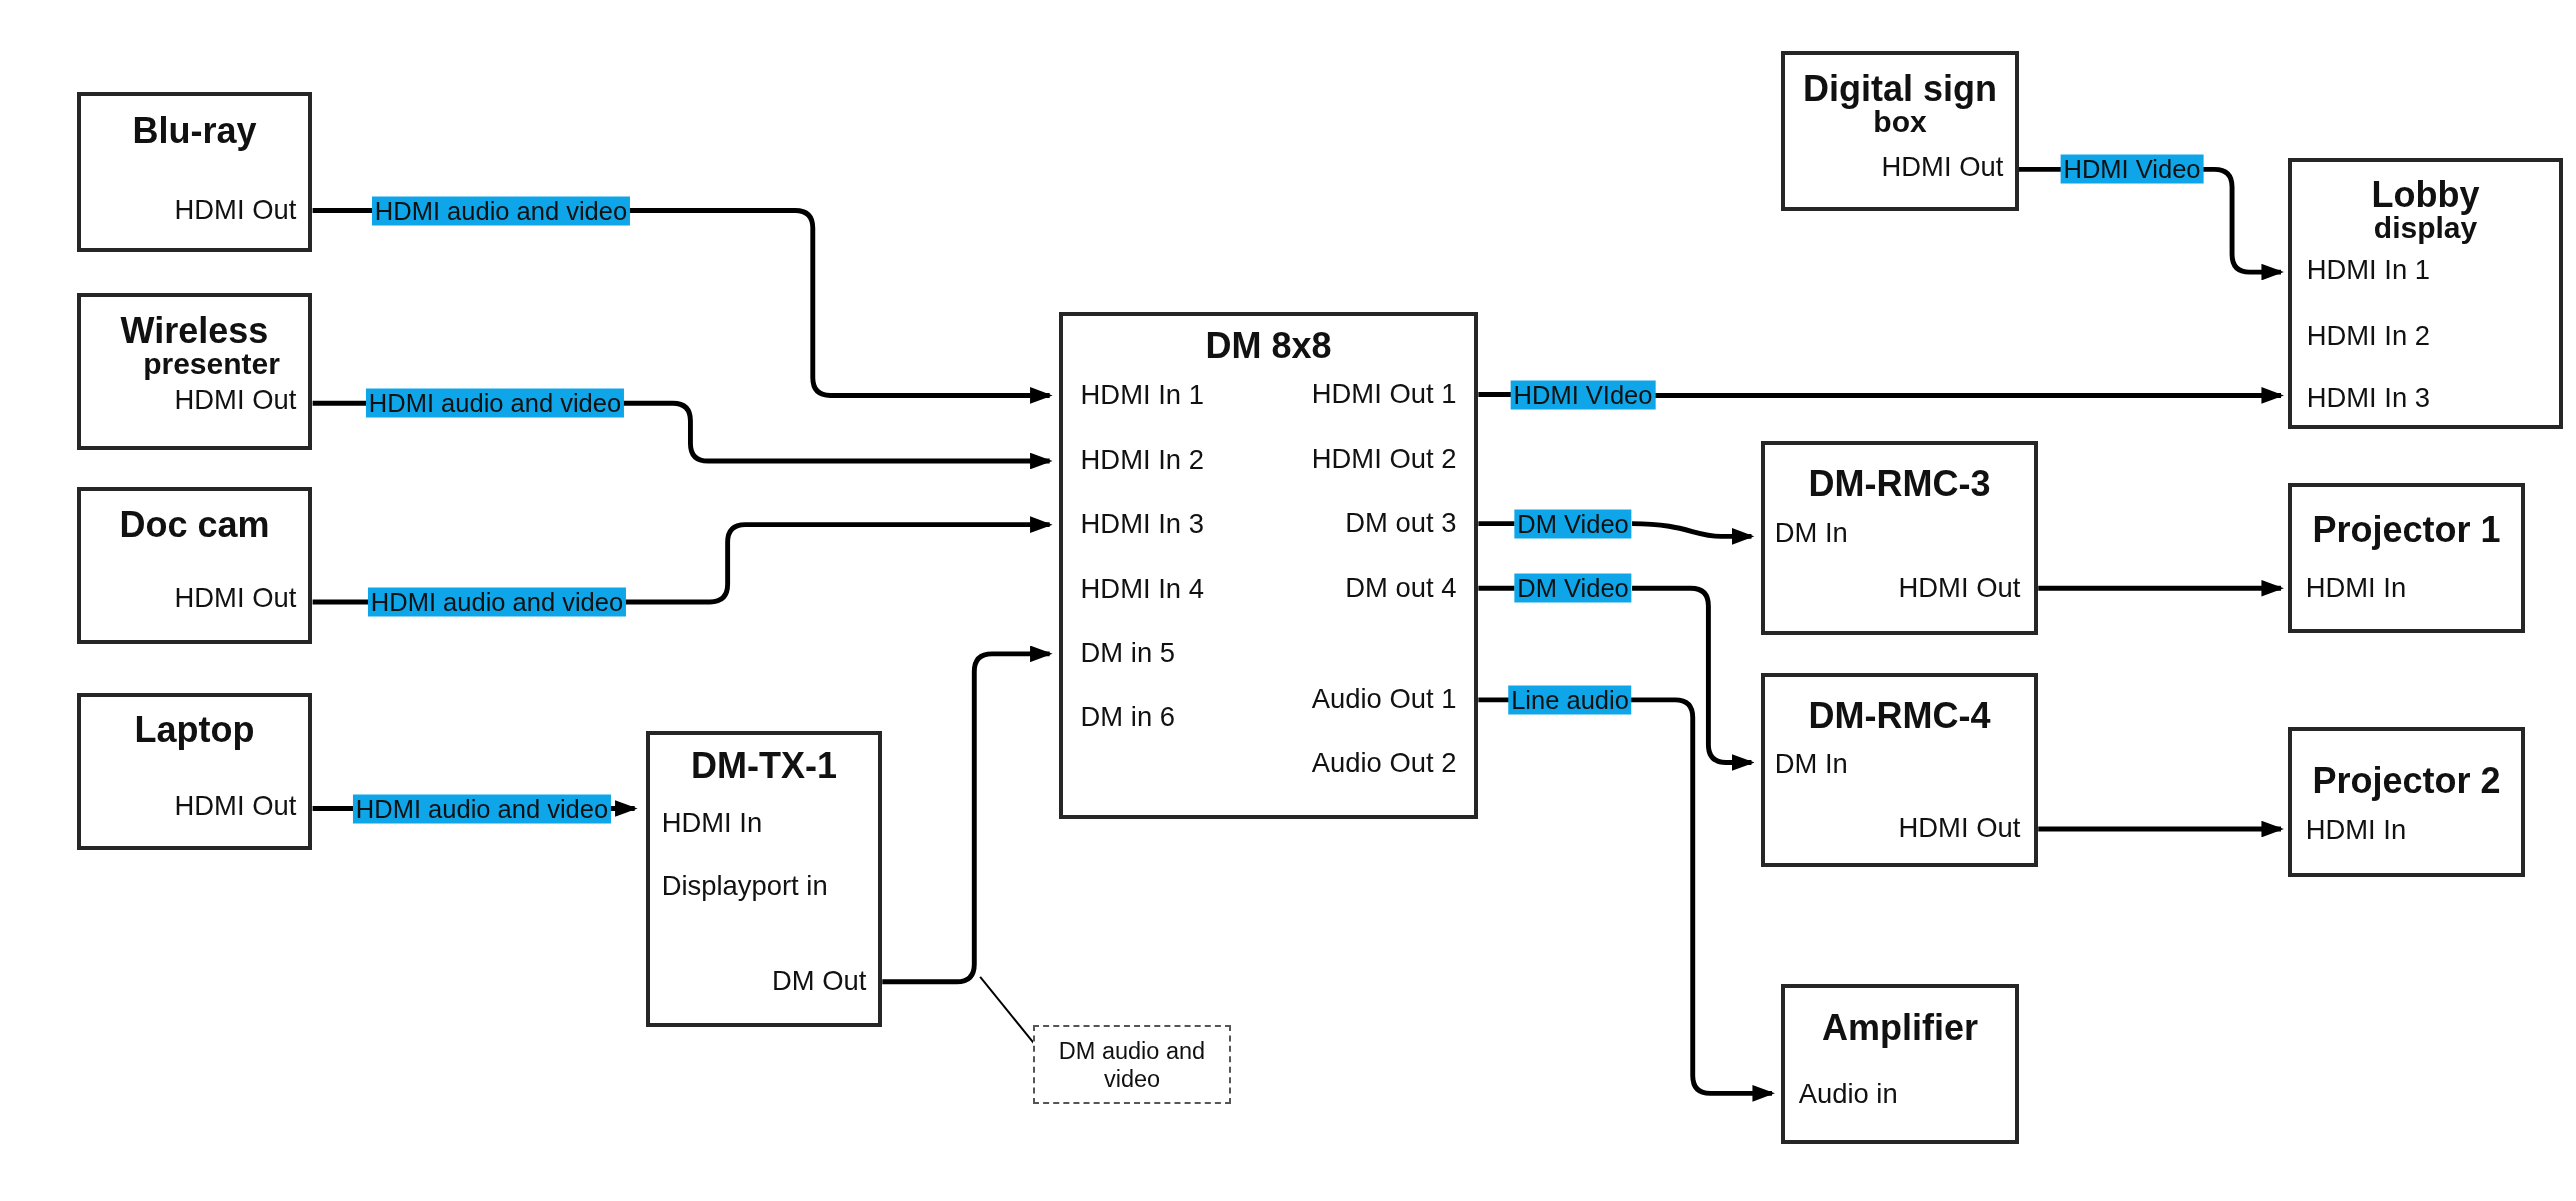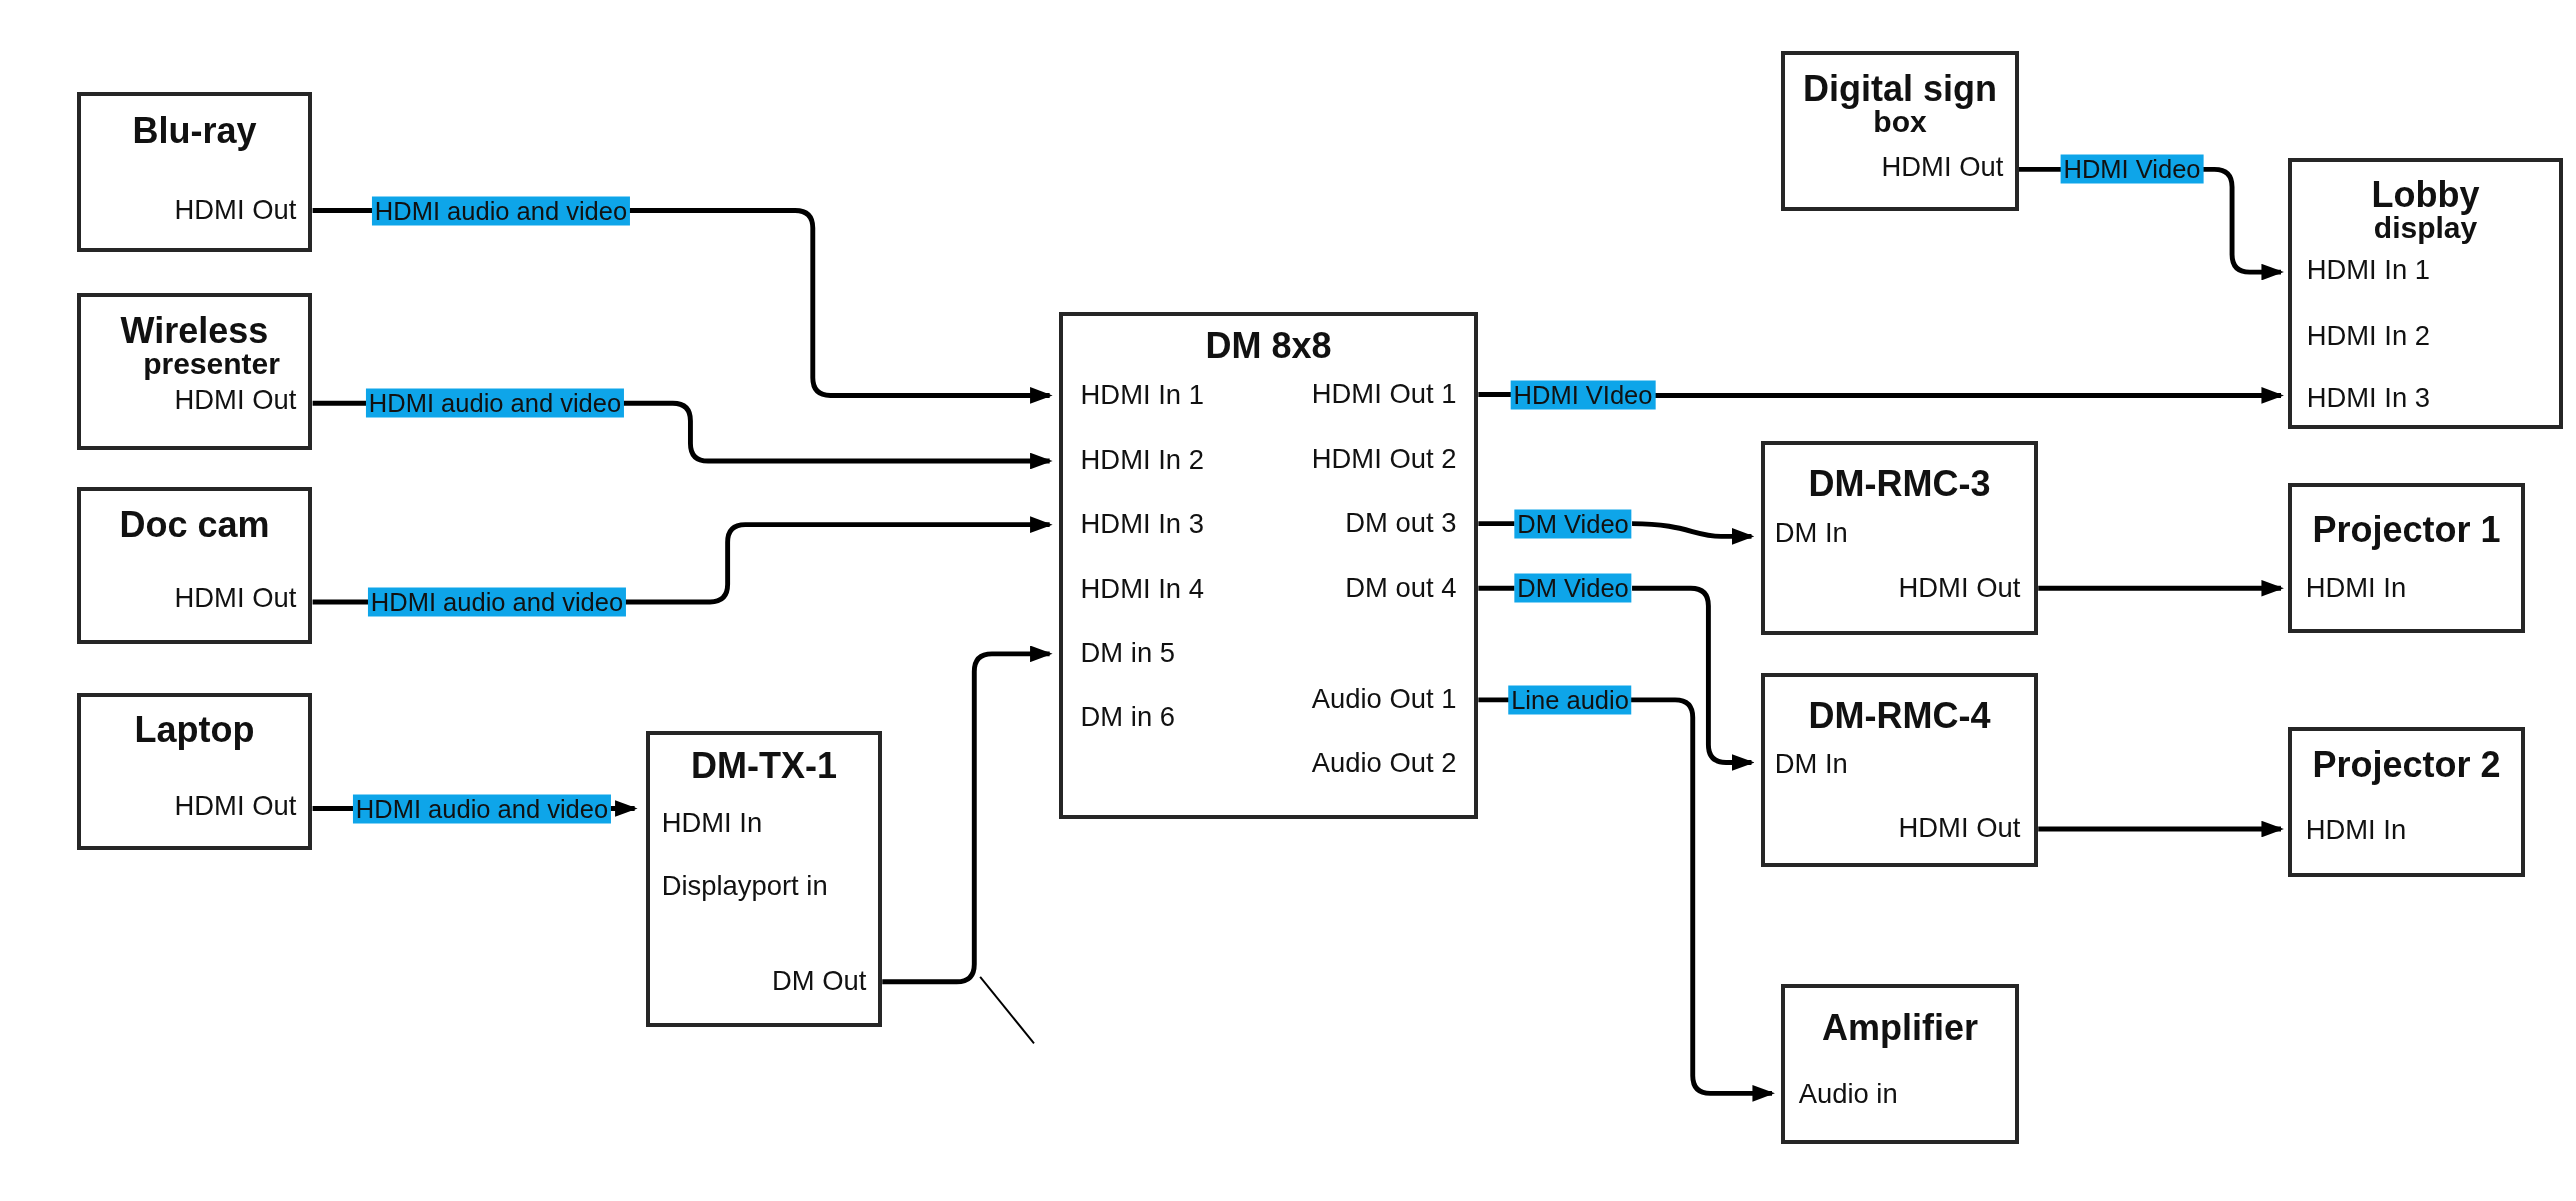--- a/index.html
+++ b/index.html
@@ -145,29 +145,33 @@
     <div class="port" style="left:13.7px;top:84px;">HDMI In</div>
   </div>
 
   <div class="box" style="left:1761px;top:673px;width:277px;height:194px;">
     <div class="title" style="top:20.6px;">DM-RMC-4</div>
     <div class="port" style="left:9.8px;top:70px;">DM In</div>
     <div class="port" style="right:13.7px;top:134px;">HDMI Out</div>
   </div>
 
   <div class="box" style="left:2288px;top:727px;width:237px;height:150px;">
-    <div class="title" style="top:16px;">Projector 2</div>
+    <div class="title" style="top:32px;">Projector 2</div>
     <div class="port" style="left:13.7px;top:82px;">HDMI In</div>
   </div>
 
   <div class="box" style="left:1781px;top:984px;width:238px;height:160px;">
     <div class="title" style="top:21.5px;">Amplifier</div>
     <div class="port" style="left:13.7px;top:89px;">Audio in</div>
   </div>
 
+  <div class="note" style="left:1033px;top:1025px;width:198px;height:79px;">
+    <span>DM audio and</span>
+    <span>video</span>
+  </div>
 
   <div class="wire-label" style="left:501px;top:211px;">HDMI audio and video</div>
   <div class="wire-label" style="left:495px;top:403px;">HDMI audio and video</div>
   <div class="wire-label" style="left:497px;top:602px;">HDMI audio and video</div>
   <div class="wire-label" style="left:482px;top:809px;">HDMI audio and video</div>
   <div class="wire-label" style="left:1583px;top:395px;">HDMI VIdeo</div>
   <div class="wire-label" style="left:1573px;top:524px;">DM Video</div>
   <div class="wire-label" style="left:1573px;top:588px;">DM Video</div>
   <div class="wire-label" style="left:1570px;top:700px;">Line audio</div>
   <div class="wire-label" style="left:2132px;top:169px;">HDMI Video</div>

